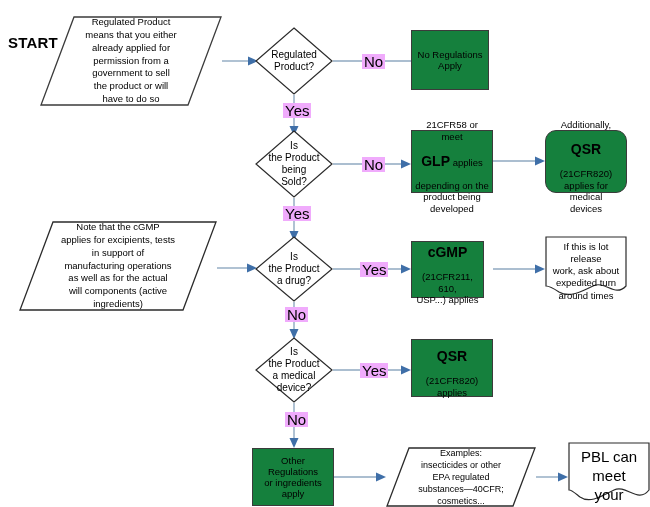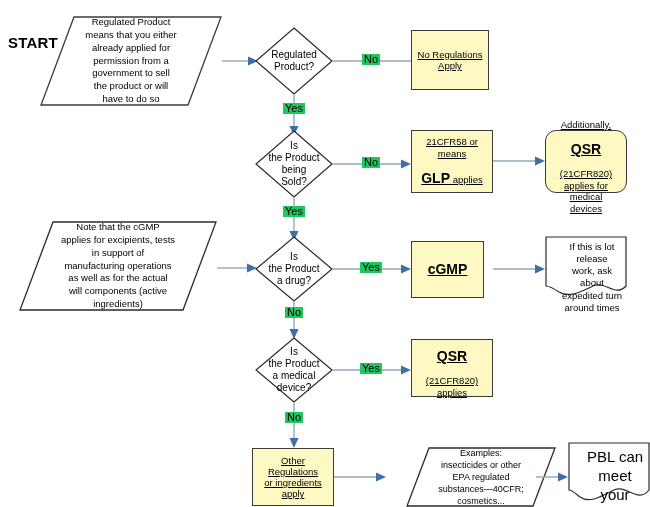--- a/index.html
+++ b/index.html
@@ -41,23 +41,22 @@
   .start-label {
     position: absolute;
     font-size: 15px;
     letter-spacing: .2px;
     color: #000;
   }
 
   
   .rect {
     border: 1.4px solid #3b3b3b;
-    background: #fef9c3;
+    background: #15803d;
     font-size: 9.5px;
-    text-decoration: underline;
   }
 
   
   .diamond-wrap {
     position: absolute;
   }
   .diamond-wrap svg {
     position: absolute;
     top: 0; left: 0;
     overflow: visible;
@@ -104,41 +103,41 @@
     top: 0; left: 0;
     width: 100%;
     display: flex;
     align-items: flex-start;
     justify-content: center;
     text-align: center;
     font-size: 9.5px;
     line-height: 1.28;
     white-space: pre-line;
     color: #000;
-    padding: 5px 4px 0 16px;
+    padding: 5px 4px 0 4px;
     box-sizing: border-box;
   }
 
   
   .conn {
     position: absolute;
     overflow: visible;
   }
   .conn line, .conn path {
     stroke: #8fa8c0;
     stroke-width: 1.4px;
     fill: none;
   }
   .arrowhead { fill: #3f6fa8; }
 
   .edge-label {
     position: absolute;
-    font-size: 11px;
-    color: #000;
-    background: #22c55e;
+    font-size: 15px;
+    color: #000;
+    background: #f0abfc;
     padding: 0 2px;
     line-height: 1;
   }
 
   
   .big {
     font-size: 14px;
     font-weight: bold;
   }
   .rect .line-sm { font-size: 9.5px; font-weight: normal; }
@@ -203,22 +202,25 @@
   </div>
 
   <svg class="conn" style="left:333px; top:158px; width:78px; height:12px;">
     <line x1="0" y1="6" x2="68" y2="6"></line>
     <polygon class="arrowhead" points="68,1.5 78,6 68,10.5"></polygon>
   </svg>
   <div class="edge-label" style="left:362px; top:157px;">No</div>
 
   <div class="node rect" style="left:411px; top:130px; width:82px; height:63px; font-size:9px;">
     <span class="txt">
-      <span class="line-sm">21CFR58 or means</span><br>
+      <span class="line-sm">21CFR58 or meet</span><br>
       <span class="big">GLP</span><span class="line-sm"> applies</span><br>
+      <span class="line-sm">depending on the
+product being
+developed</span>
     </span>
   </div>
 
   <svg class="conn" style="left:493px; top:155px; width:52px; height:12px;">
     <line x1="0" y1="6" x2="42" y2="6"></line>
     <polygon class="arrowhead" points="42,1.5 52,6 42,10.5"></polygon>
   </svg>
 
   <div class="node rect" style="left:545px; top:130px; width:82px; height:63px; font-size:9px;border-radius:11px;">
     <span class="txt">
@@ -265,20 +267,22 @@
 
   <svg class="conn" style="left:333px; top:263px; width:78px; height:12px;">
     <line x1="0" y1="6" x2="68" y2="6"></line>
     <polygon class="arrowhead" points="68,1.5 78,6 68,10.5"></polygon>
   </svg>
   <div class="edge-label" style="left:360px; top:262px;">Yes</div>
 
   <div class="node rect" style="left:411px; top:241px; width:73px; height:57px; font-size:9px;">
     <span class="txt">
       <span class="big">cGMP</span><br>
+      <span class="line-sm">(21CFR211, 610,
+USP...) applies</span>
     </span>
   </div>
 
   <svg class="conn" style="left:493px; top:263px; width:52px; height:12px;">
     <line x1="0" y1="6" x2="42" y2="6"></line>
     <polygon class="arrowhead" points="42,1.5 52,6 42,10.5"></polygon>
   </svg>
 
   <div class="doc-wrap" style="left:545px; top:236px; width:82px; height:62px;">
     <svg width="82" height="62" viewBox="0 0 82 62">
@@ -330,21 +334,21 @@
     <span class="txt">Other Regulations
 or ingredients
 apply</span>
   </div>
 
   <svg class="conn" style="left:334px; top:471px; width:52px; height:12px;">
     <line x1="0" y1="6" x2="42" y2="6"></line>
     <polygon class="arrowhead" points="42,1.5 52,6 42,10.5"></polygon>
   </svg>
 
-  <div class="para-wrap" style="left:406px; top:447px; width:150px; height:60px;">
+  <div class="para-wrap" style="left:386px; top:447px; width:150px; height:60px;">
     <svg width="150" height="60" viewBox="0 0 150 60">
       <polygon points="23,1 149,1 127,59 1,59" fill="#ffffff" stroke="#2b2b2b" stroke-width="1.3"></polygon>
     </svg>
     <div class="ptext" style="padding:0 12%; font-size:9px;">Examples:
 insecticides or other
 EPA regulated
 substances—40CFR;
 cosmetics...</div>
   </div>
 

